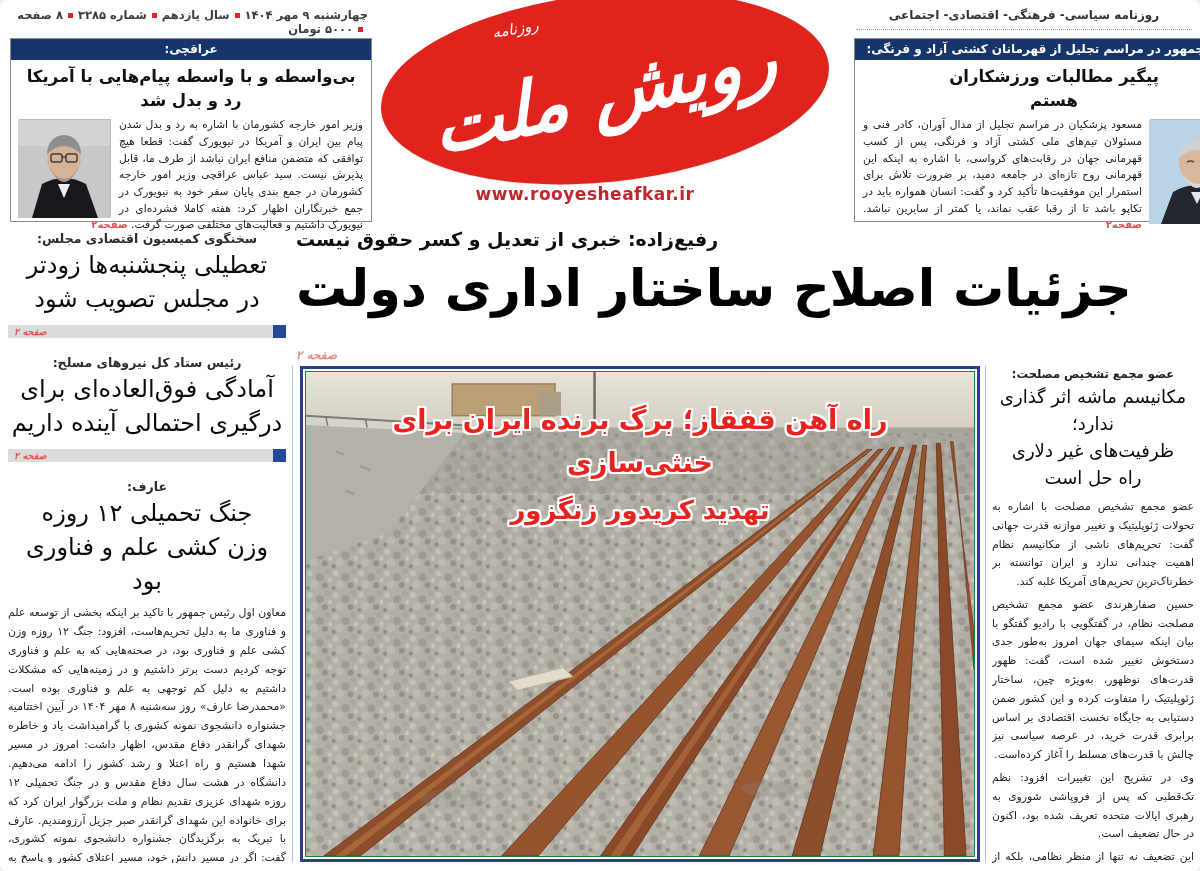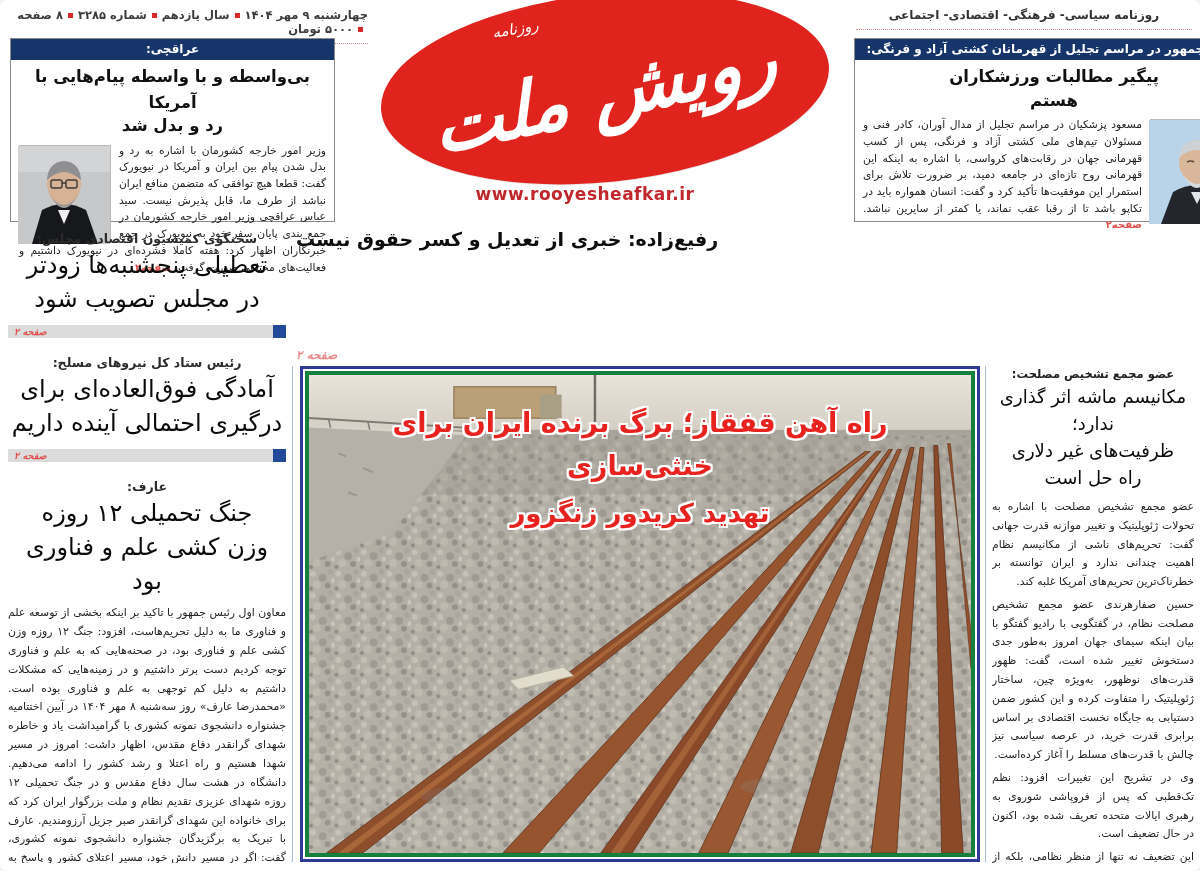--- a/index.html
+++ b/index.html
@@ -39,21 +39,21 @@
     position:absolute; left:50%; top:46%; transform:translate(-50%,-50%) rotate(-12deg) skewX(-6deg);
     color:#fff; font-size:74px; font-weight:bold; white-space:nowrap; font-style:italic;
   }
   .logo-site {
     position:absolute; left:0; right:40px; top:192px; text-align:center;
     color:#c0272d; font-weight:bold; font-size:17px; direction:ltr; letter-spacing:.5px;
   }
 
   
   .tbox { position:absolute; top:38px; height:184px; border:1px solid #8a8a8a; background:#fff; }
-  .tbox.left  { left:10px;  width:325px; }
+  .tbox.left  { left:10px;  width:362px; }
   .tbox.right { left:854px; width:400px; }
   .tbox .bar {
     background:#16356b; color:#fff; text-align:center;
     font-size:12px; font-weight:bold; padding:3px 4px 4px;
   }
   .tbox .hl { text-align:center; font-weight:bold; color:#111; font-size:16.5px; line-height:1.55; margin-top:4px; }
   .tbox .body { padding:4px 8px 0; font-size:10.7px; line-height:1.56; color:#222; text-align:justify; }
   .avatar { display:block; }
   .av-l { float:left;  width:92px; height:98px;  margin:2px 8px 0 0; border:1px solid #bbb; }
   .av-r { float:right; width:95px; height:104px; margin:2px 0 0 8px;  border:1px solid #bbb; }
@@ -80,21 +80,21 @@
   .pagebar { position:relative; height:13px; background:#dcdcdc; margin-top:9px; }
   .pagebar .pb-txt { position:absolute; left:6px; top:0; font-size:9.5px; color:#e0514f; font-weight:bold; line-height:13px; font-style:italic; }
   .pagebar .pb-sq { position:absolute; right:0; top:0; width:13px; height:13px; background:#23499b; }
   .art .abody { font-size:10.9px; line-height:1.73; color:#222; text-align:justify; margin-top:6px; height:262px; overflow:hidden; }
 
   
   .photo {
     position:absolute; left:300px; top:366px; width:680px; height:496px;
     border:3px solid #2e3a96; background:#fff; padding:2px;
   }
-  .photo-inner { position:relative; width:100%; height:100%; border:4px solid #15803d; overflow:hidden; }
+  .photo-inner { position:relative; width:100%; height:100%; border:1px solid #15803d; overflow:hidden; }
   .photo-inner svg { display:block; width:100%; height:100%; }
   .overlay {
     position:absolute; left:4%; right:4%; top:26px; text-align:center;
     color:#e8231f; font-weight:bold; line-height:1.6;
     text-shadow:-2px -2px 0 #fff, 2px -2px 0 #fff, -2px 2px 0 #fff, 2px 2px 0 #fff,
                  0 -2px 0 #fff, 0 2px 0 #fff, -2px 0 0 #fff, 2px 0 0 #fff;
   }
   .overlay .o1 { font-size:27px; }
   .overlay .o2 { font-size:26px; margin-top:6px; }
   .credit {
@@ -167,20 +167,21 @@
           <path d="M38 42 Q42 40 45 42 M51 42 Q54 40 58 42" stroke="#5a4a3c" stroke-width="1.6" fill="none"></path>
         </svg>
       </span>
       <span>مسعود پزشکیان در مراسم تجلیل از مدال آوران، کادر فنی و مسئولان تیم‌های ملی کشتی آزاد و فرنگی، پس از کسب قهرمانی جهان در رقابت‌های کرواسی، با اشاره به اینکه این قهرمانی روح تازه‌ای در جامعه دمید، بر ضرورت تلاش برای استمرار این موفقیت‌ها تأکید کرد و گفت: انسان همواره باید در تکاپو باشد تا از رقبا عقب نماند، یا کمتر از سایرین نباشد.</span>
       <span class="pref">صفحه۲</span>
     </div>
   </div>
 
   <div class="lead">
     <div class="kicker">رفیع‌زاده: خبری از تعدیل و کسر حقوق نیست</div>
+    <div class="headline">جزئیات اصلاح ساختار اداری دولت</div>
   </div>
   <div class="lead-pref">صفحه ۲</div>
 
   <div class="vdiv d1"></div>
   <div class="vdiv d2"></div>
 
   <div class="lcol">
 
     <div class="art">
       <div class="kick">سخنگوی کمیسیون اقتصادی مجلس:</div>

